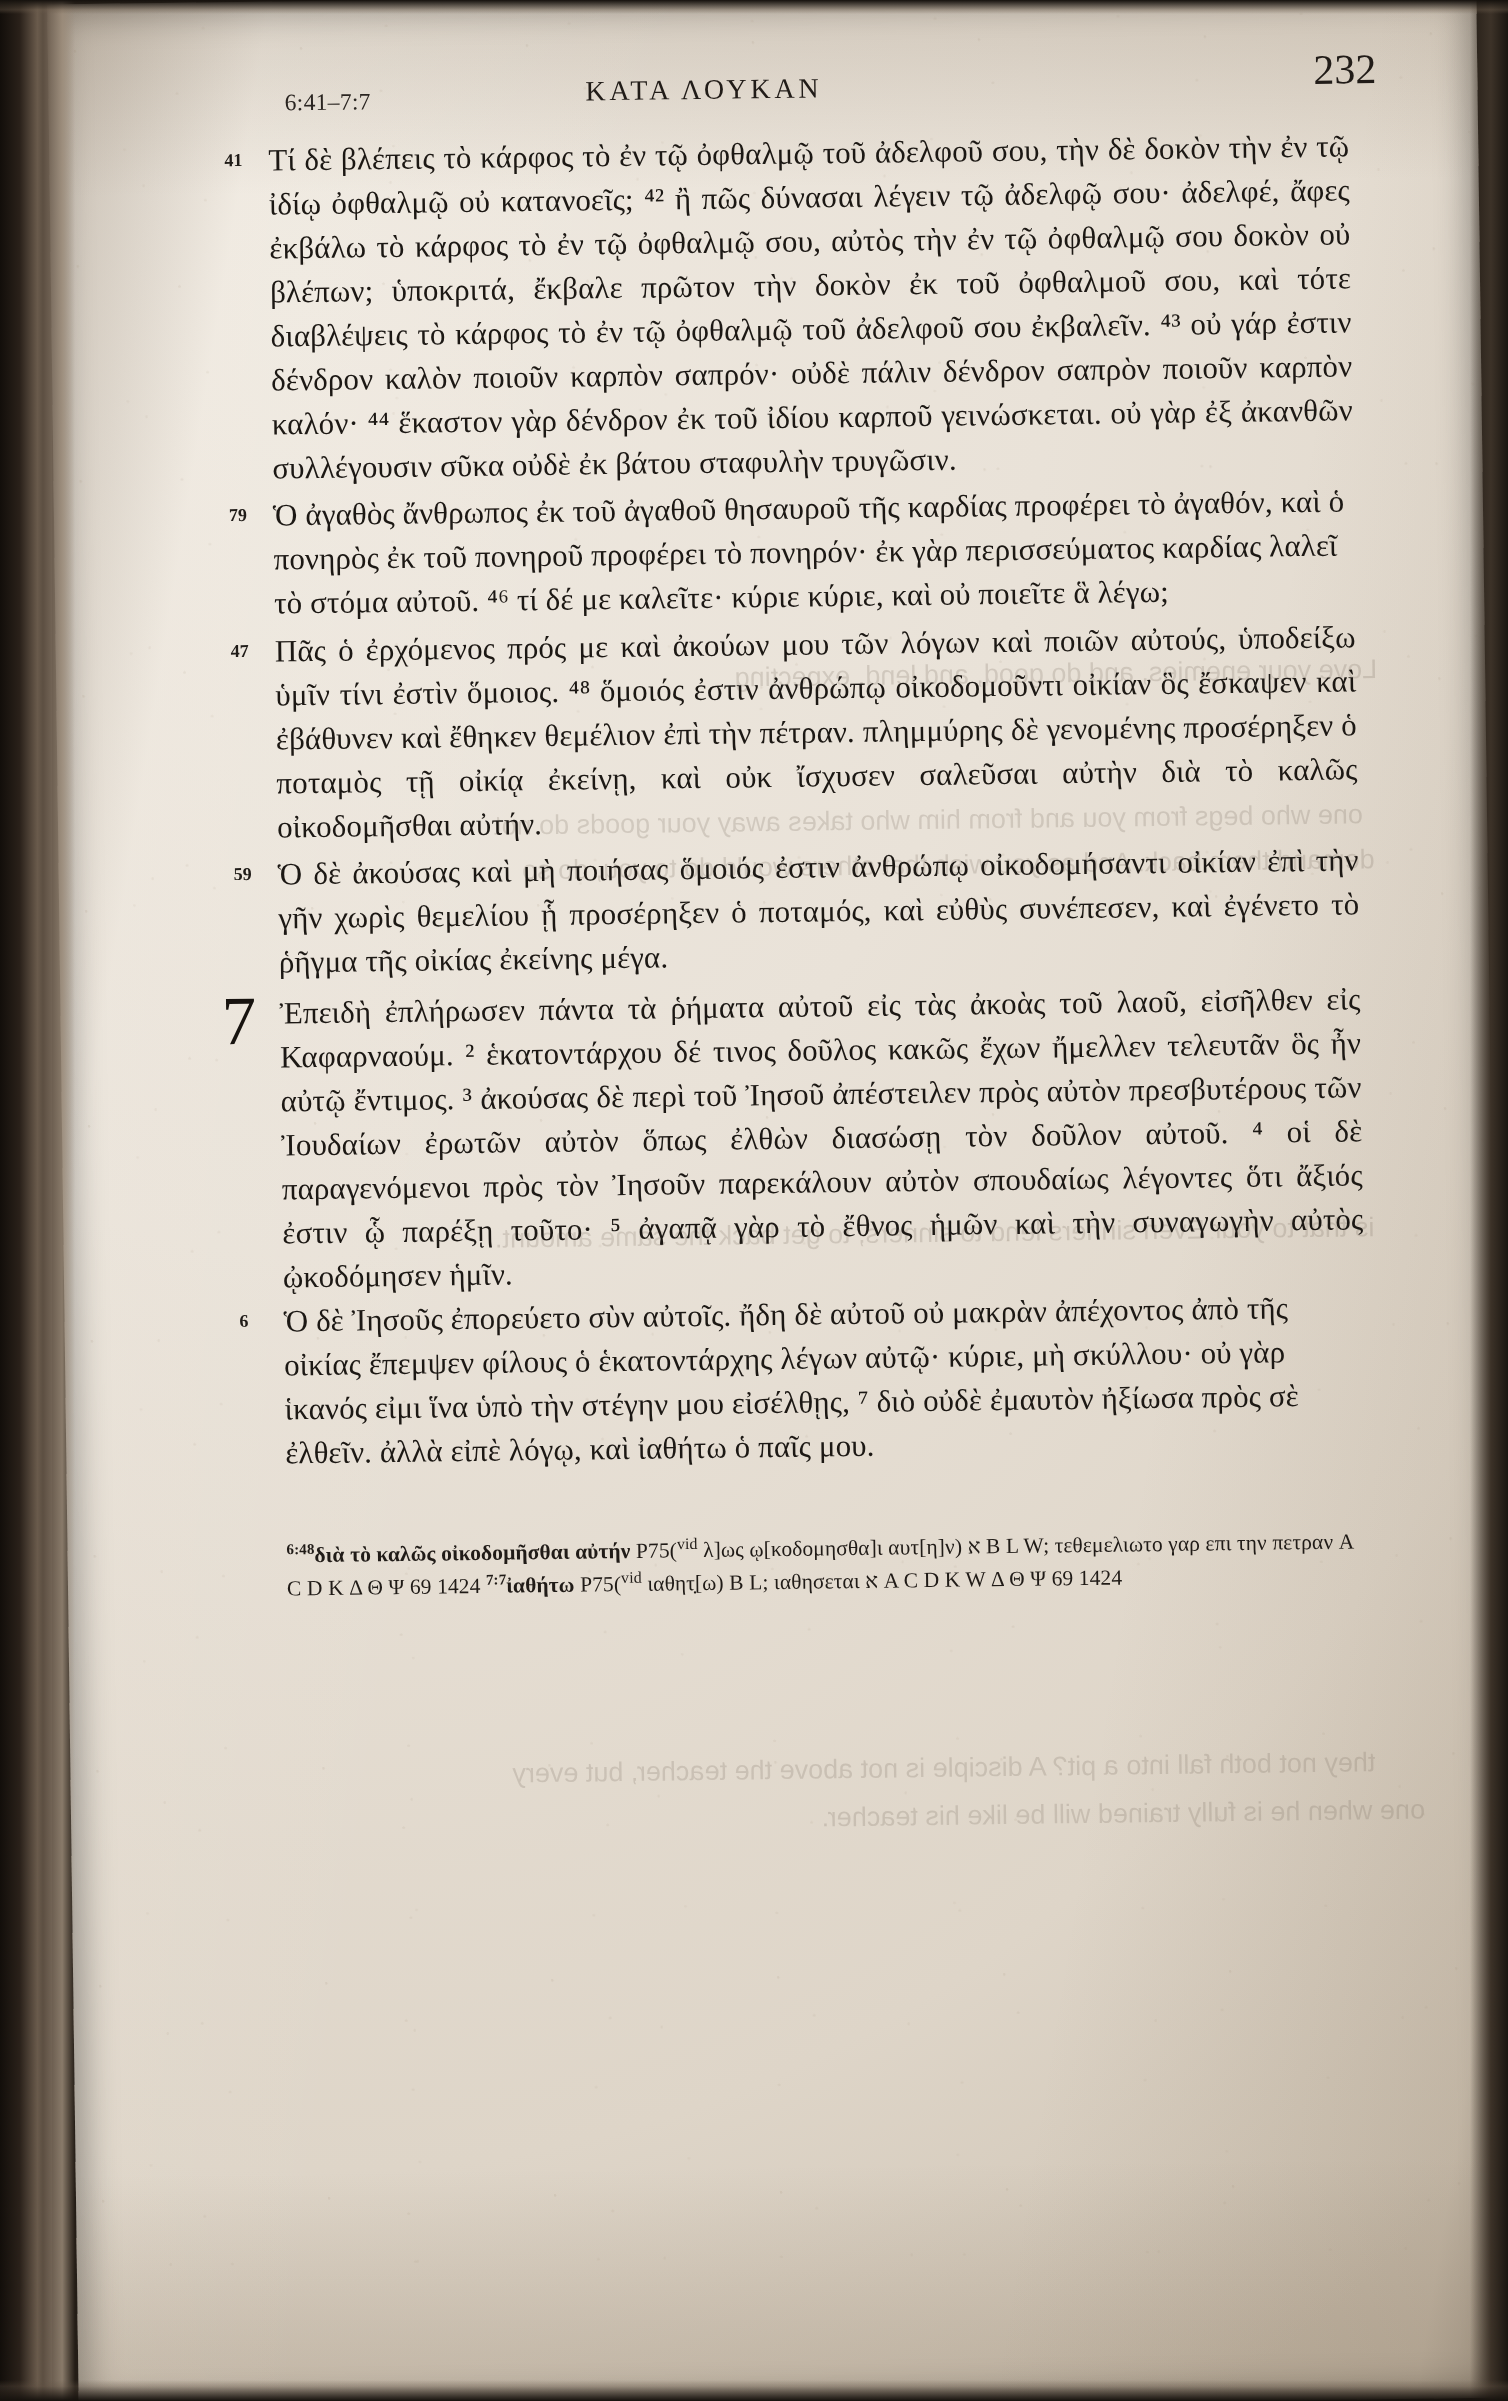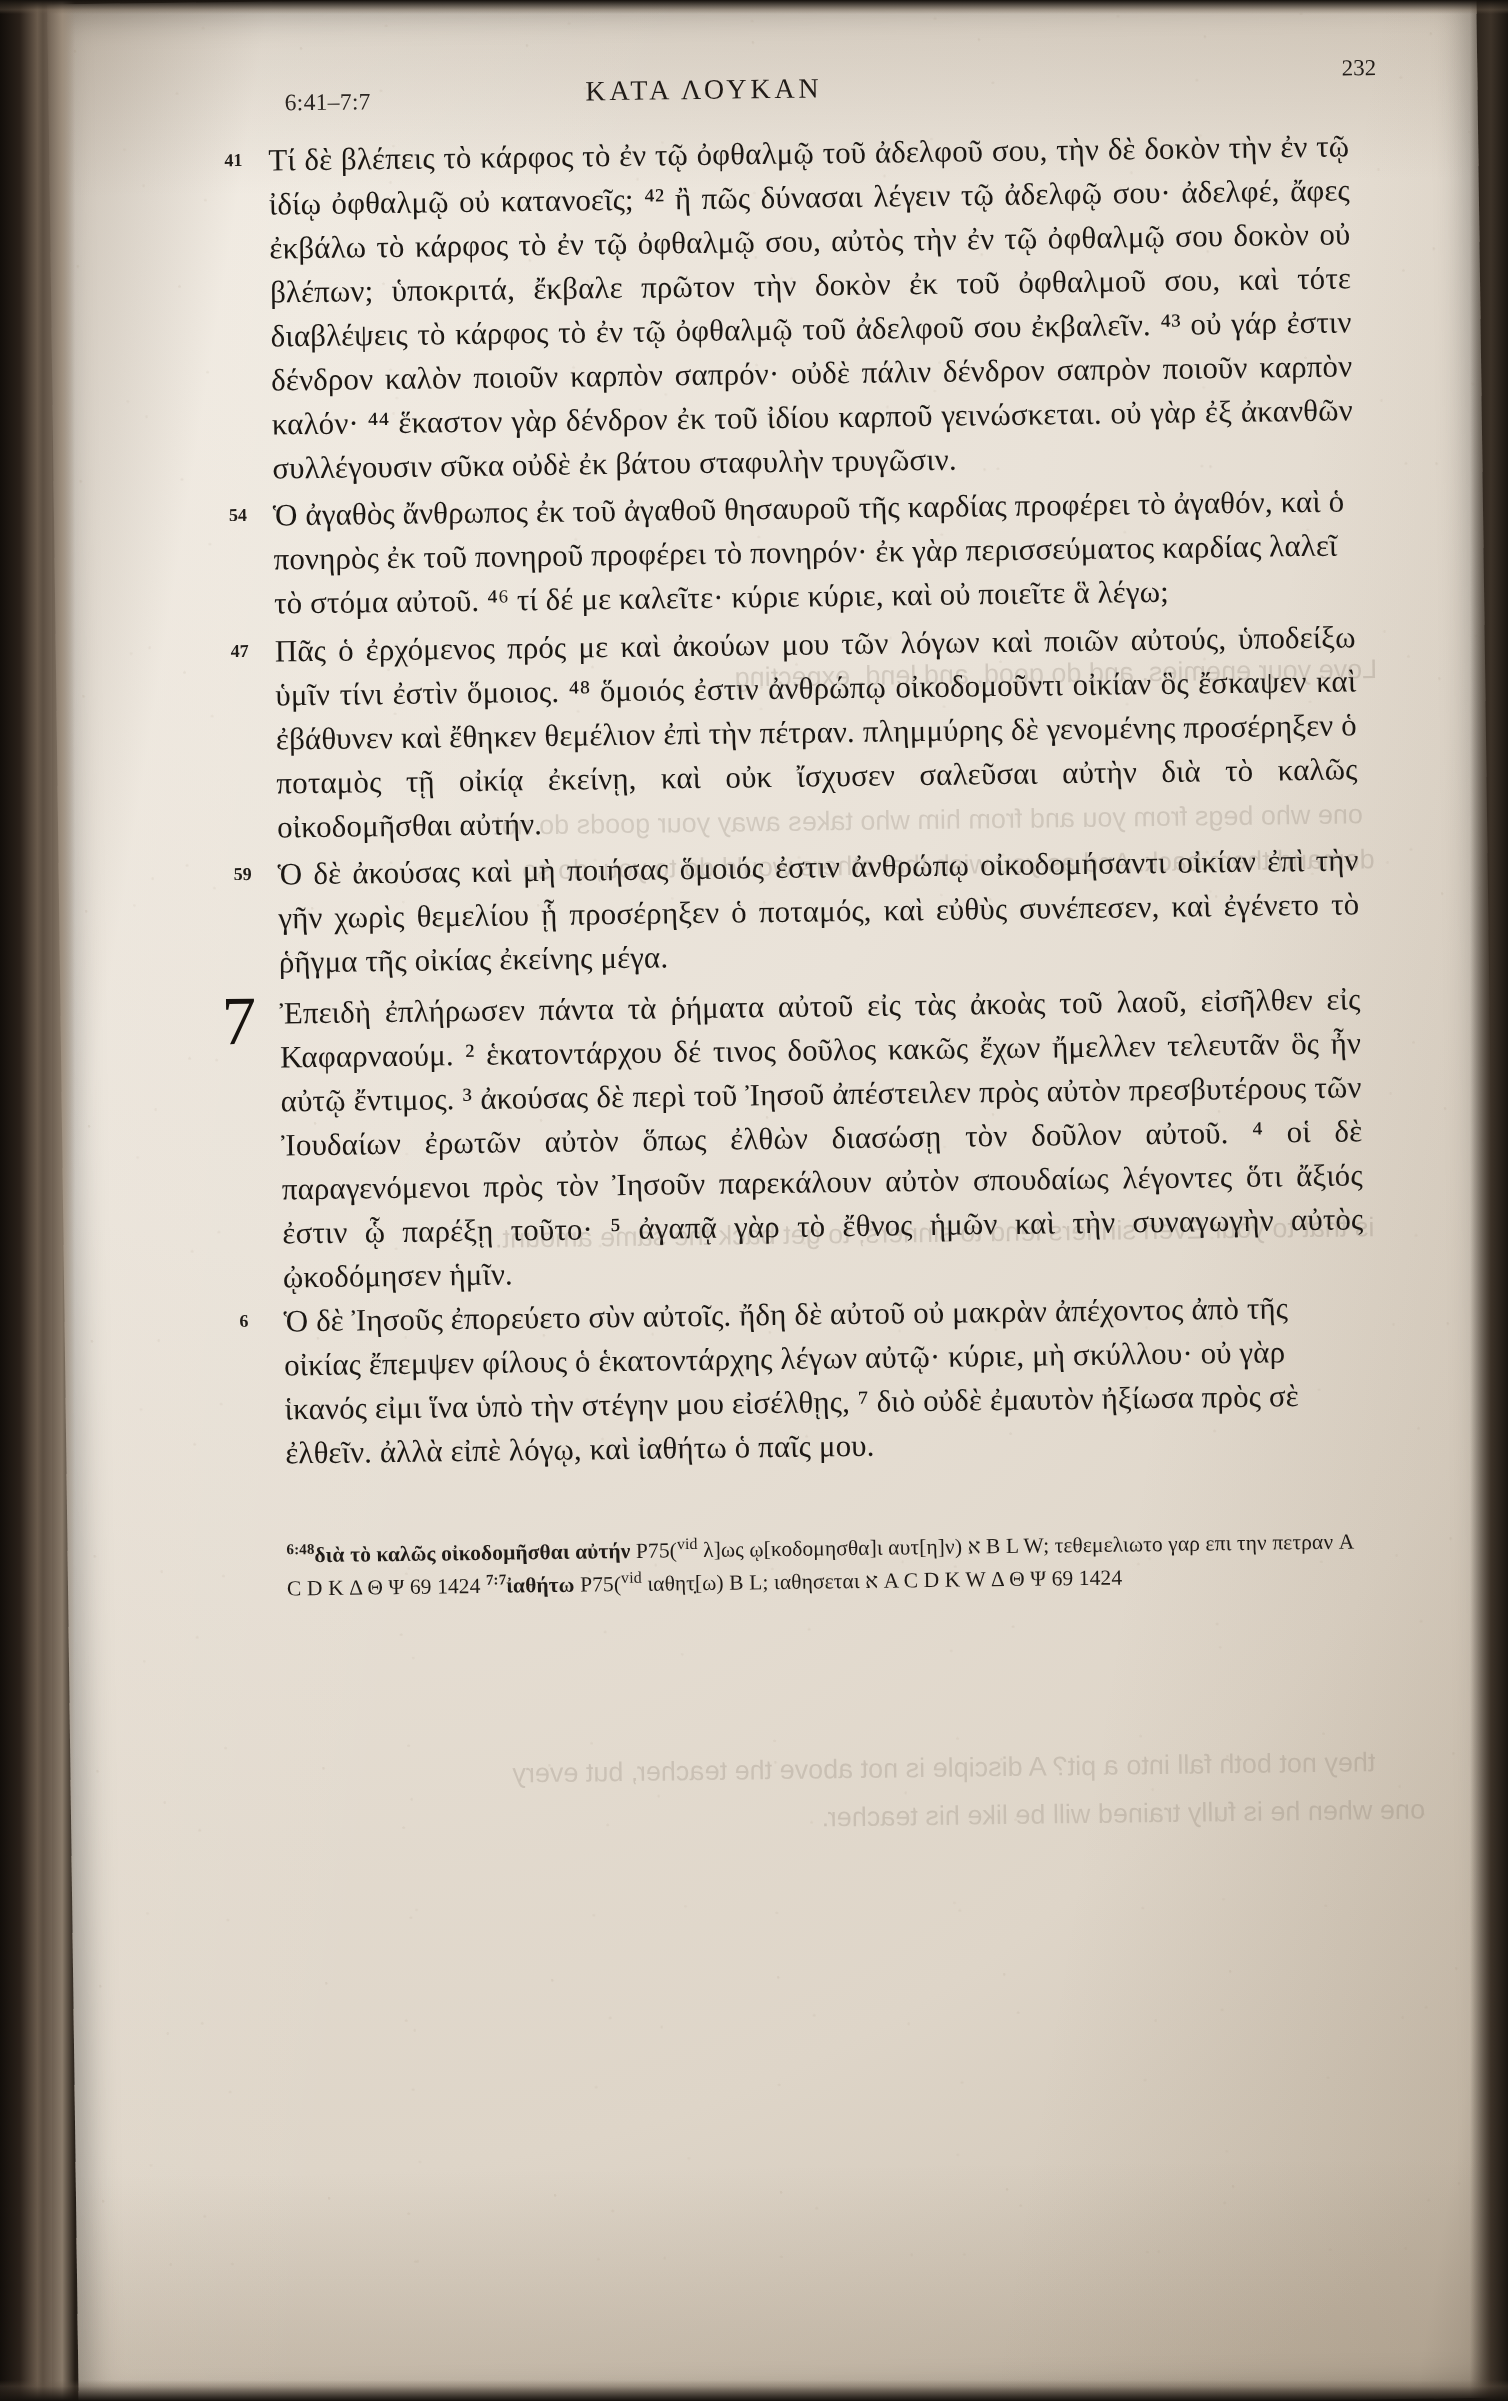--- a/index.html
+++ b/index.html
@@ -44,21 +44,21 @@
       radial-gradient(circle at 28% 58%, rgba(150,130,105,.35) 0 1.1px, transparent 1.6px);
     background-size:226px 215px,204px 193px,247px 231px,183px 172px,269px 252px;}
 
   
   #block{position:absolute;left:161px;top:64px;width:1139px;color:#1e1a17;}
 
   
   .head{position:relative;height:70px;}
   .head .vrange{position:absolute;left:75px;top:23.6px;font-size:23.6px;letter-spacing:0.3px;color:#2a2521;}
   .head .book{position:absolute;left:376px;top:14px;font-size:28px;letter-spacing:3.8px;color:#211c18;}
-  .head .pageno{position:absolute;right:-28px;top:-6.4px;font-size:23px;color:#211c18;margin-top:10px;}
+  .head .pageno{position:absolute;right:-28px;top:-6.4px;font-size:42px;color:#211c18;}
 
   
   .verses{margin-top:3.2px;}
   .v{position:relative;padding-left:58px;margin-bottom:3.2px;}
   .vnum{position:absolute;left:14px;top:11px;font-size:18px;font-weight:700;color:#201c18;}
   .txt{font-size:31px;line-height:44px;text-align:justify;text-justify:inter-word;
         color:#1c1814;letter-spacing:0.1px;}
   .txt:last-child{text-align:justify;}
   .txt.last{text-align:left;}
 
@@ -105,21 +105,21 @@
       </div>
 
       <div class="verses">
 
         <div class="v">
           <span class="vnum">41</span>
           <div class="txt">Τί δὲ βλέπεις τὸ κάρφος τὸ ἐν τῷ ὀφθαλμῷ τοῦ ἀδελφοῦ σου, τὴν δὲ δοκὸν τὴν ἐν τῷ ἰδίῳ ὀφθαλμῷ οὐ κατανοεῖς; ⁴² ἢ πῶς δύνασαι λέγειν τῷ ἀδελφῷ σου· ἀδελφέ, ἄφες ἐκβάλω τὸ κάρφος τὸ ἐν τῷ ὀφθαλμῷ σου, αὐτὸς τὴν ἐν τῷ ὀφθαλμῷ σου δοκὸν οὐ βλέπων; ὑποκριτά, ἔκβαλε πρῶτον τὴν δοκὸν ἐκ τοῦ ὀφθαλμοῦ σου, καὶ τότε διαβλέψεις τὸ κάρφος τὸ ἐν τῷ ὀφθαλμῷ τοῦ ἀδελφοῦ σου ἐκβαλεῖν. ⁴³ οὐ γάρ ἐστιν δένδρον καλὸν ποιοῦν καρπὸν σαπρόν· οὐδὲ πάλιν δένδρον σαπρὸν ποιοῦν καρπὸν καλόν· ⁴⁴ ἕκαστον γὰρ δένδρον ἐκ τοῦ ἰδίου καρποῦ γεινώσκεται. οὐ γὰρ ἐξ ἀκανθῶν συλλέγουσιν σῦκα οὐδὲ ἐκ βάτου σταφυλὴν τρυγῶσιν.</div>
         </div>
 
         <div class="v">
-          <span class="vnum">54</span>
+          <span class="vnum">79</span>
           <div class="txt last">Ὁ ἀγαθὸς ἄνθρωπος ἐκ τοῦ ἀγαθοῦ θησαυροῦ τῆς καρδίας προφέρει τὸ ἀγαθόν, καὶ ὁ πονηρὸς ἐκ τοῦ πονηροῦ προφέρει τὸ πονηρόν· ἐκ γὰρ περισσεύματος καρδίας λαλεῖ τὸ στόμα αὐτοῦ. ⁴⁶ τί δέ με καλεῖτε· κύριε κύριε, καὶ οὐ ποιεῖτε ἃ λέγω;</div>
         </div>
 
         <div class="v">
           <span class="vnum">47</span>
           <div class="txt">Πᾶς ὁ ἐρχόμενος πρός με καὶ ἀκούων μου τῶν λόγων καὶ ποιῶν αὐτούς, ὑποδείξω ὑμῖν τίνι ἐστὶν ὅμοιος. ⁴⁸ ὅμοιός ἐστιν ἀνθρώπῳ οἰκοδομοῦντι οἰκίαν ὃς ἔσκαψεν καὶ ἐβάθυνεν καὶ ἔθηκεν θεμέλιον ἐπὶ τὴν πέτραν. πλημμύρης δὲ γενομένης προσέρηξεν ὁ ποταμὸς τῇ οἰκίᾳ ἐκείνῃ, καὶ οὐκ ἴσχυσεν σαλεῦσαι αὐτὴν διὰ τὸ καλῶς οἰκοδομῆσθαι αὐτήν.</div>
         </div>
 
         <div class="v">
           <span class="vnum">59</span>

